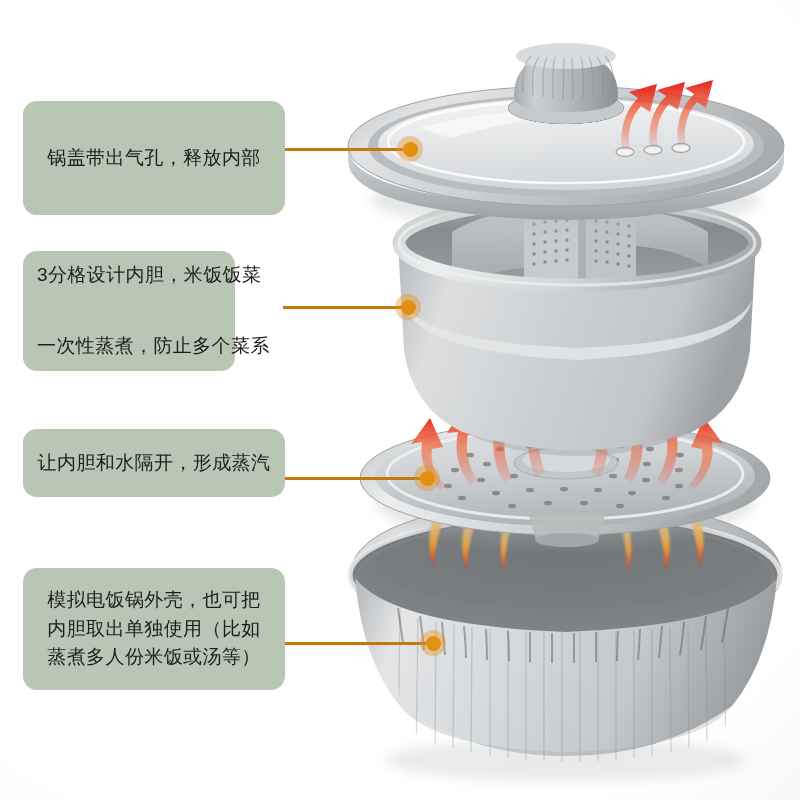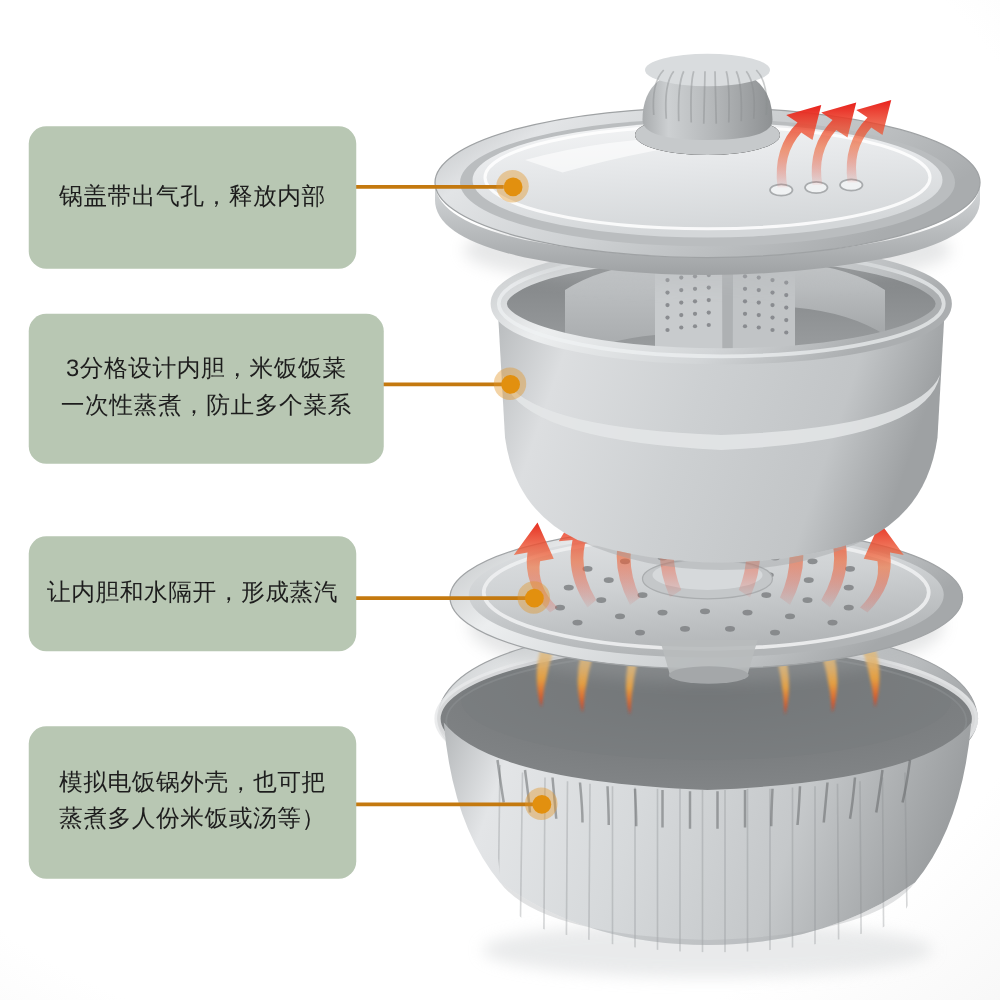--- a/index.html
+++ b/index.html
@@ -463,27 +463,28 @@
   <div class="connector" style="left:283px; top:477px; width:142px;"></div>
   <div class="conn-dot" style="left:414px; top:465px;"></div>
 
   <div class="connector" style="left:283px; top:642px; width:150px;"></div>
   <div class="conn-dot" style="left:420px; top:630px;"></div>
 
   <div class="callout" style="left:23px; top:101px; width:262px; height:114px;">
     <span class="callout-line">锅盖带出气孔，释放内部</span>
   </div>
 
-  <div class="callout" style="left:23px; top:251px; width:284px; height:120px;">
+  <div class="callout" style="left:23px; top:251px; width:212px; height:120px;justify-content:space-between;">
     <span class="callout-line">3分格设计内胆，米饭饭菜</span>
     <span class="callout-line">一次性蒸煮，防止多个菜系</span>
   </div>
 
-  <div class="callout" style="left:23px; top:429px; width:262px; height:92px;">
+  <div class="callout" style="left:23px; top:429px; width:262px; height:68px;">
     <span class="callout-line">让内胆和水隔开，形成蒸汽</span>
   </div>
 
-  <div class="callout" style="left:23px; top:581px; width:262px; height:122px;">
+  <div class="callout" style="left:23px; top:568px; width:262px; height:122px;">
     <span class="callout-line">模拟电饭锅外壳，也可把</span>
+    <span class="callout-line">内胆取出单独使用（比如</span>
     <span class="callout-line">蒸煮多人份米饭或汤等）</span>
   </div>
 
 </div>
 
 </body></html>

